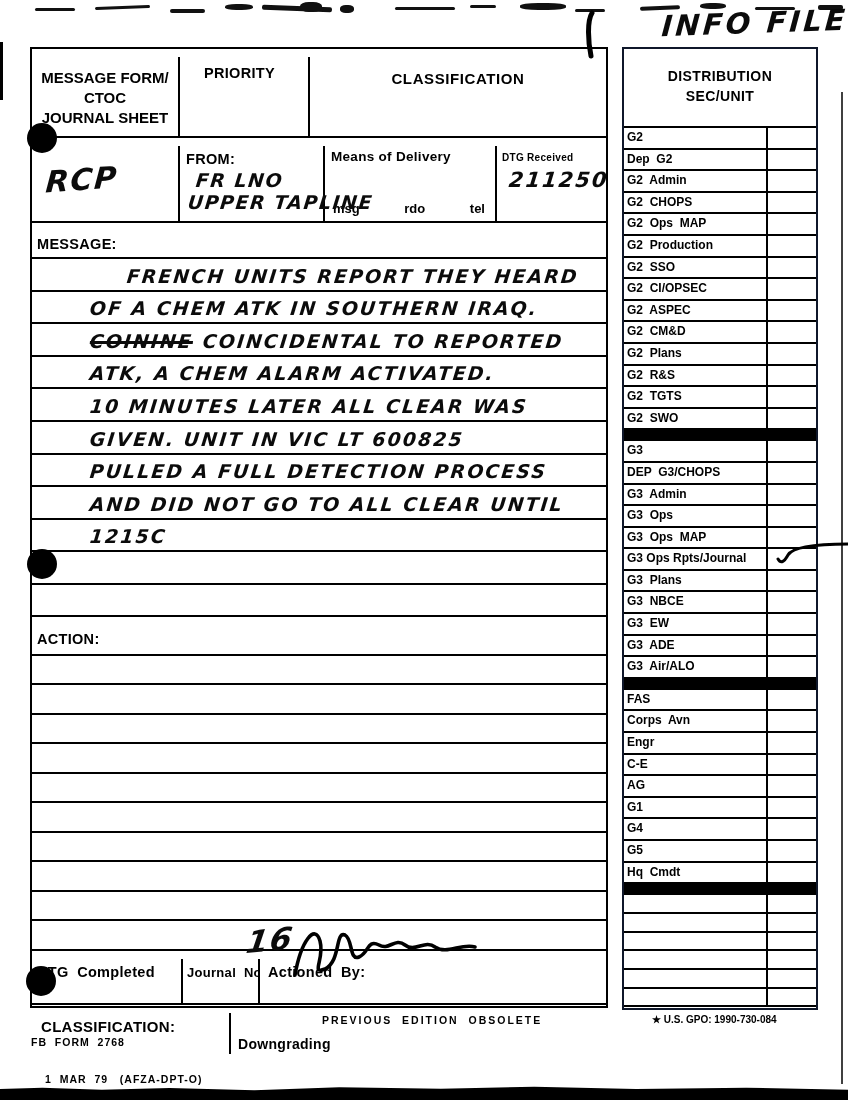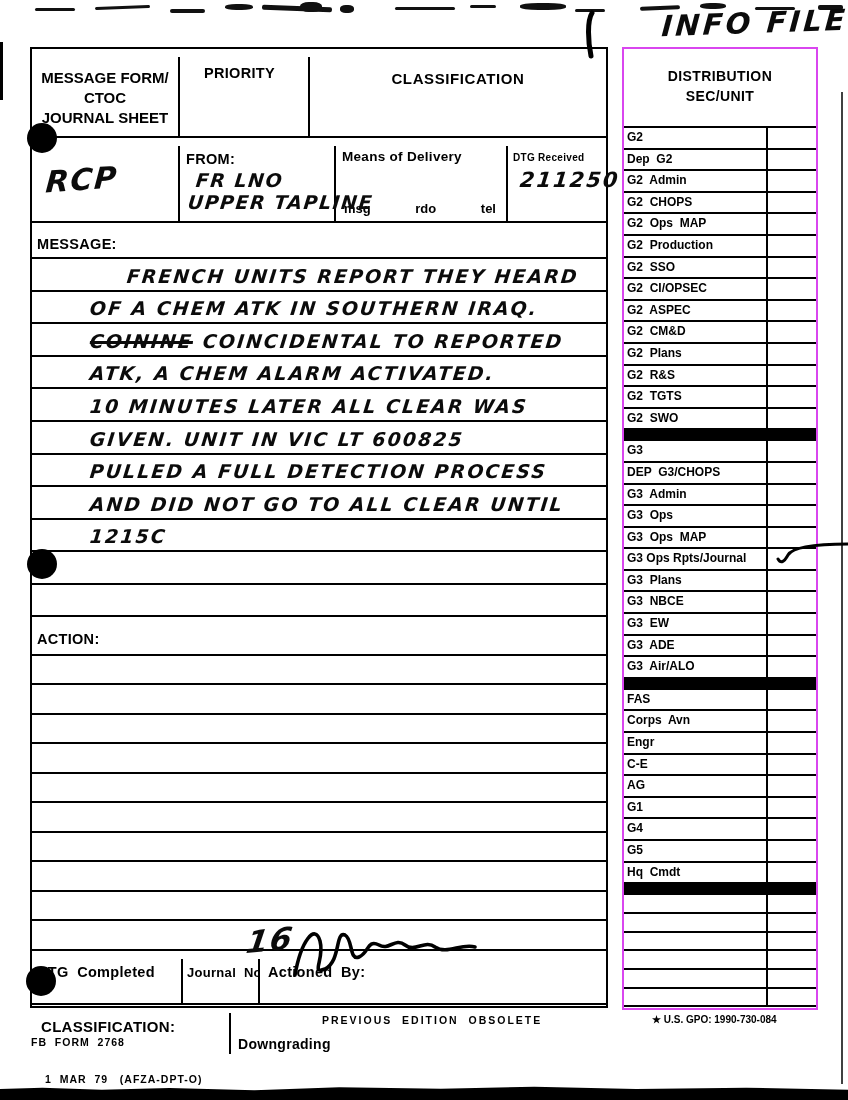--- a/index.html
+++ b/index.html
@@ -46,21 +46,21 @@
   .bR{border-right:2px solid #000;}
   .lbl{font-weight:700;font-size:14.5px;letter-spacing:.3px;white-space:pre;}
 
   .row-top{height:81px;}
   .title-cell{width:148px;text-align:center;padding-top:11px;font-weight:700;font-size:15px;line-height:1.32;}
   .prio-cell{width:130px;padding:7px 0 0 24px;}
   .class-cell{flex:1;text-align:center;padding-top:13px;font-weight:700;font-size:15px;letter-spacing:.6px;}
 
   .row-from{height:77px;}
   .rcp-cell{width:148px;}
-  .from-cell{width:156px;padding:4px 0 0 6px;}
+  .from-cell{width:145px;padding:4px 0 0 6px;}
   .deliv-cell{width:172px;padding:3px 0 0 6px;font-size:13.5px;}
   .dtg-cell{flex:1;padding:3px 0 0 5px;font-size:13.5px;}
   .deliv-opts{position:absolute;bottom:5px;left:8px;right:10px;display:flex;
               justify-content:space-between;font-weight:700;font-size:13px;}
 
   .msg-label-row{height:28px;padding:5px 0 0 5px;}
   .msg-row{height:32.6px;border-bottom:2px solid #000;position:relative;flex:none;}
   .msg-row .hw{position:absolute;left:58px;bottom:3px;font-size:19px;white-space:nowrap;letter-spacing:2px;}
   .msg-row.ind .hw{left:95px;}
   .msg-blank{height:32.3px;border-bottom:2px solid #000;flex:none;}
@@ -83,21 +83,21 @@
   .hw-dtg{position:absolute;left:12px;top:22px;font-size:21px;letter-spacing:2px;}
   .hw-journal{position:absolute;left:247px;top:922px;font-size:31px;z-index:6;
               transform:skewX(-14deg) rotate(-6deg);}
   .hw-info{left:662px;top:6px;font-size:29px;font-weight:700;letter-spacing:3px;
            transform:skewX(-6deg) rotate(-2deg);white-space:nowrap;z-index:11;}
 
   
   .footer-text{font-weight:700;font-size:10.5px;letter-spacing:1px;white-space:pre;line-height:1.18;}
 
   
-  .dist{left:622px;top:47px;width:196px;height:963px;border:2px solid #d946ef;
+  .dist{left:622px;top:47px;width:196px;height:963px;border:2px solid #0f172a;
         display:flex;flex-direction:column;overflow:hidden;}
   .dist-header{height:79px;border-bottom:2px solid #000;text-align:center;
                font-weight:700;font-size:14px;padding-top:17px;line-height:1.45;letter-spacing:.4px;flex:none;}
   .dist-row{display:flex;height:21.6px;border-bottom:2px solid #000;flex:none;}
   .dist-row.empty{height:18.7px;}
   .dist-label{flex:1;font-weight:700;font-size:12px;line-height:19px;padding-left:3px;
               white-space:pre;overflow:hidden;}
   .dist-tick{width:50px;border-left:2px solid #000;flex:none;}
   .dist-bar{height:11px;background:#000;flex:none;}
 

